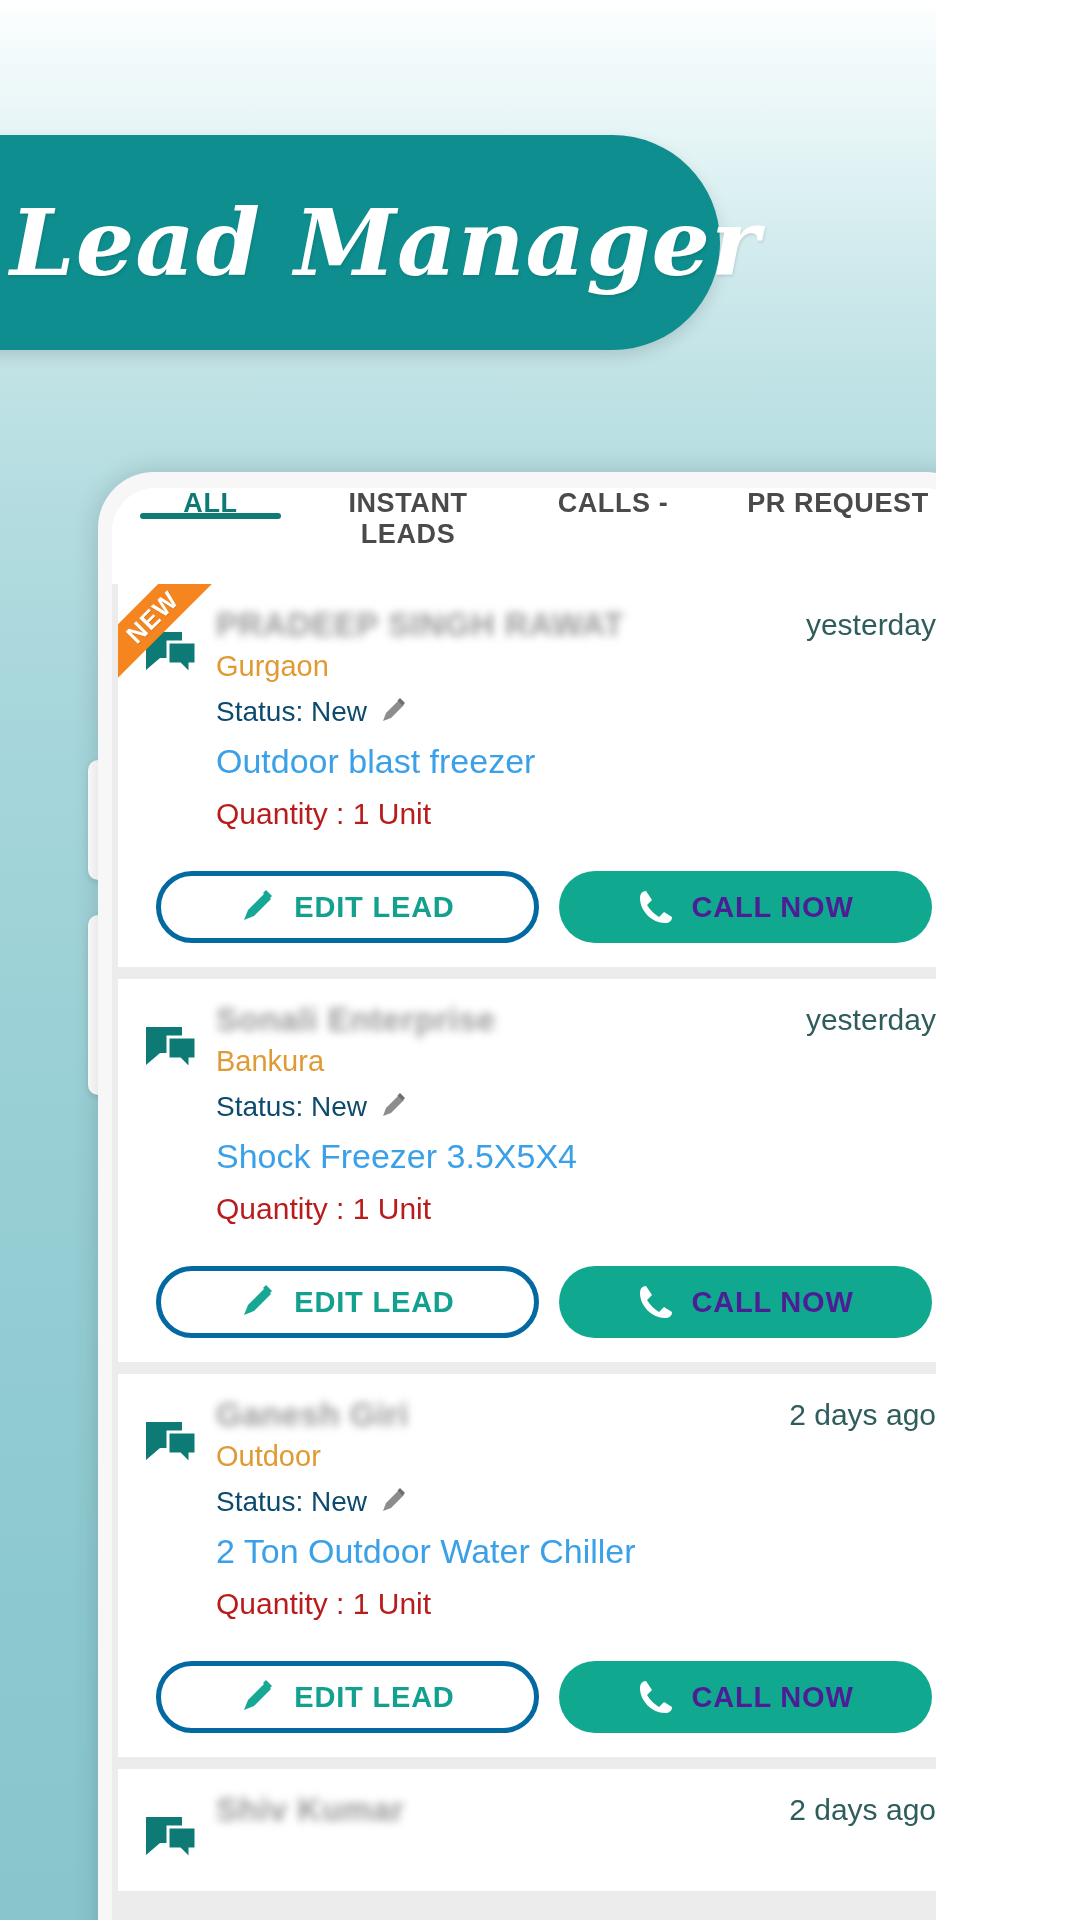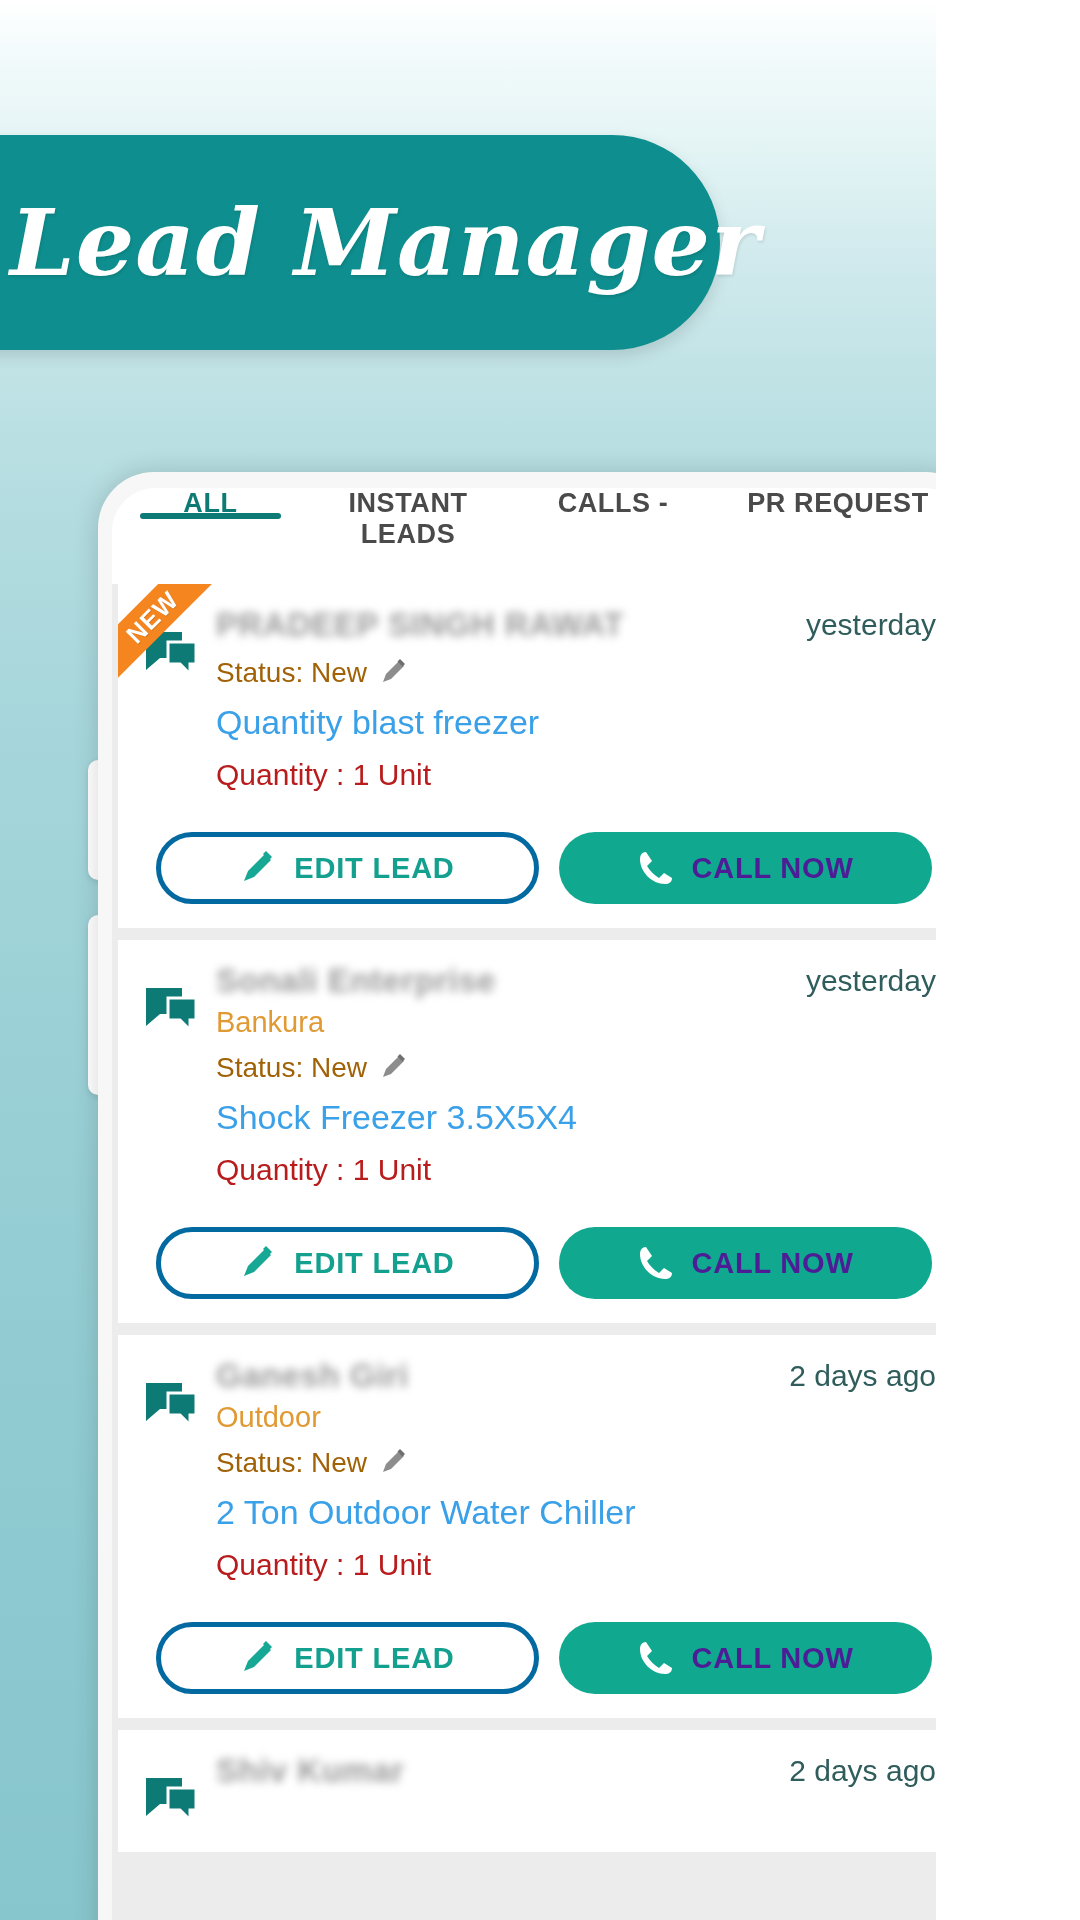--- a/index.html
+++ b/index.html
@@ -203,21 +203,21 @@
     white-space: nowrap;
     padding-top: 2px;
   }
   .lead-city {
     font-size: 29px;
     color: #e09a34;
     margin-top: 6px;
   }
   .lead-status {
     font-size: 28px;
-    color: #a16207;
+    color: #0c4a6e;
     margin-top: 13px;
     display: flex;
     align-items: center;
   }
   .pencil-small {
     width: 30px; height: 30px; margin-left: 12px; display: inline-block;
   }
   .lead-product {
     font-size: 34px;
     color: #3aa0e8;
@@ -304,30 +304,31 @@
               <svg viewBox="0 0 54 54" width="54" height="54">
                 <path d="M2 4 h36 v26 h-22 l-14 12 z" fill="#0d7a76"></path>
                 <path d="M24 14 h28 v22 h-6 v10 l-10 -10 h-12 z" fill="#0d7a76" stroke="#ffffff" stroke-width="3"></path>
               </svg>
             </span>
             <div class="card-main">
               <div class="name-row">
                 <div class="lead-name">PRADEEP SINGH RAWAT</div>
                 <div class="lead-time">yesterday</div>
               </div>
+              <div class="lead-city">Gurgaon</div>
               <div class="lead-status">
                 <span>Status: New</span>
                 <span class="pencil-small">
                   <svg viewBox="0 0 30 30" width="30" height="30">
                     <path d="M4 24 l3 -8 l13 -13 l5 5 l-13 13 z" fill="#8d8d8d"></path>
                     <path d="M21 1 l5 5 l-2.5 2.5 l-5 -5 z" fill="#6f6f6f"></path>
                   </svg>
                 </span>
               </div>
-              <div class="lead-product">Quantity blast freezer</div>
+              <div class="lead-product">Outdoor blast freezer</div>
               <div class="lead-qty">Quantity :  1 Unit</div>
             </div>
           </div>
           <div class="card-actions">
             <div class="btn btn-edit">
               <span class="btn-ico">
                 <svg viewBox="0 0 38 38" width="38" height="38">
                   <path d="M4 32 l4 -10 l17 -17 l6 6 l-17 17 z" fill="#16a894"></path>
                   <path d="M26 2 l6 6 l-3 3 l-6 -6 z" fill="#16a894"></path>
                 </svg>

